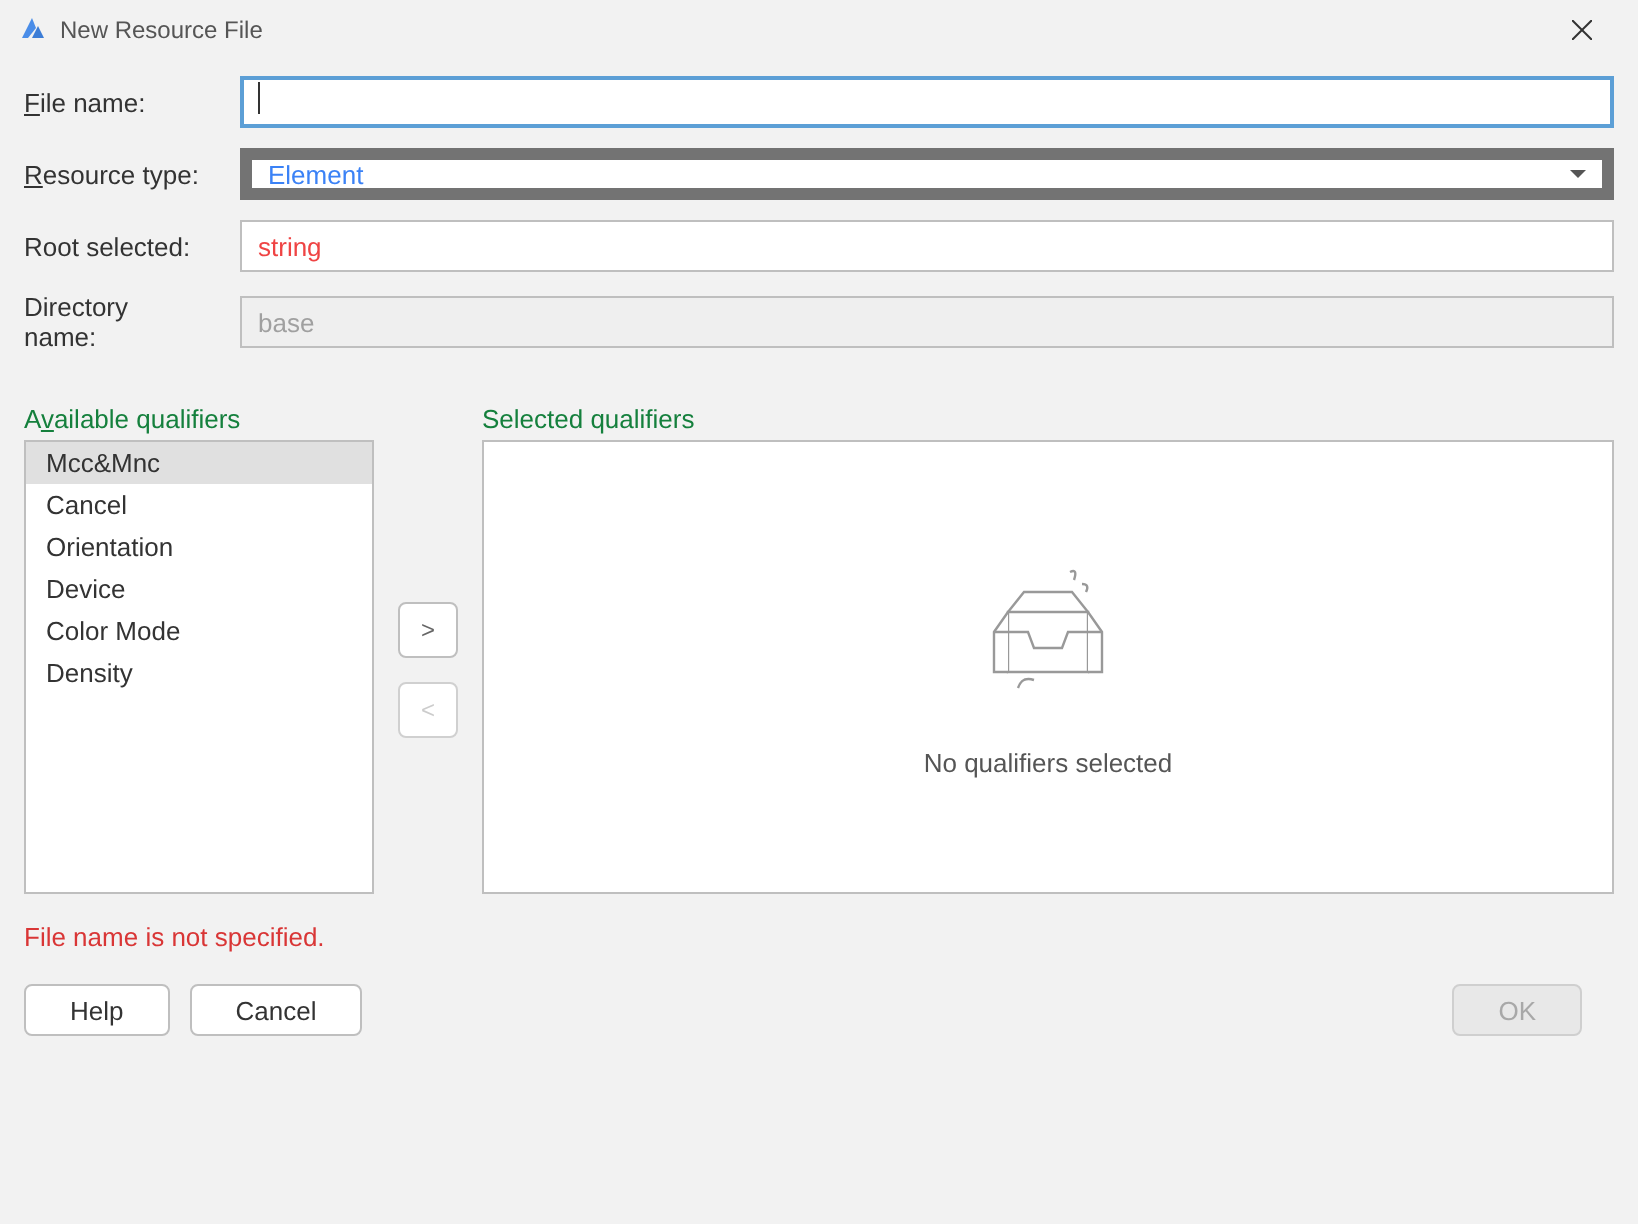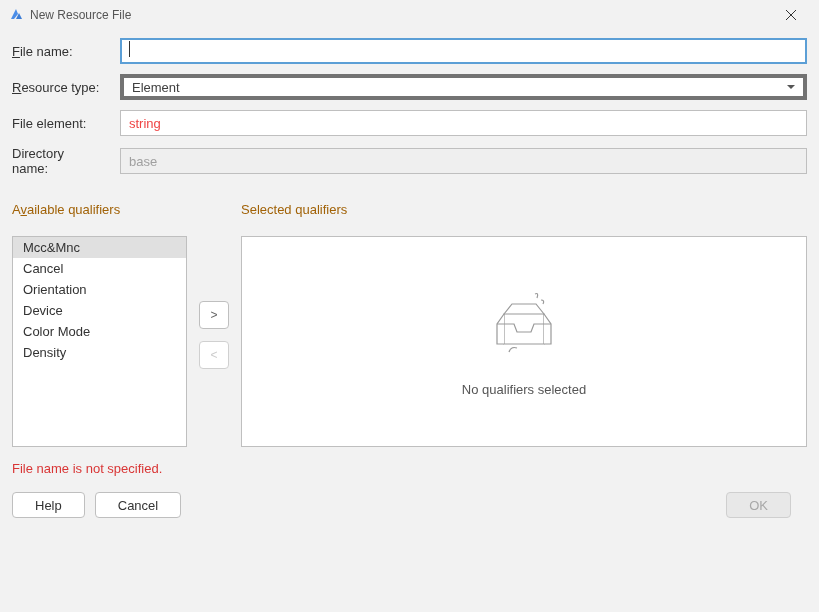--- a/index.html
+++ b/index.html
@@ -81,25 +81,25 @@
       color: #ef4444;
       outline: none;
     }
     .form-input.focused {
       border: 2px solid #5c9fd6;
       padding: 0 7px;
     }
     .form-select {
       flex: 1;
       height: 26px;
-      border: 4px solid #737373;
+      border: 6px solid #737373;
       background: #fff;
       padding: 0 8px;
       font-size: 13px;
-      color: #404040;
+      color: #3b82f6;
       display: flex;
       align-items: center;
       position: relative;
       cursor: pointer;
     }
     .form-select-arrow {
       position: absolute;
       right: 8px;
       top: 50%;
       transform: translateY(-50%);
@@ -120,22 +120,22 @@
       flex: 1;
       min-height: 0;
     }
     .qualifiers-left {
       width: 175px;
       display: flex;
       flex-direction: column;
     }
     .qualifiers-header {
       font-size: 13px;
-      color: #a16207;
-      margin-bottom: 16px;
+      color: #15803d;
+      margin-bottom: 0;
       height: 18px;
     }
     .qualifiers-listbox {
       border: 1px solid #bfbfbf;
       background: #fff;
       flex: 1;
       overflow: auto;
     }
     .qualifier-item {
       padding: 3px 10px;
@@ -269,21 +269,21 @@
 
     <div class="form-row">
       <div class="form-label"><span class="underline">R</span>esource type:</div>
       <div class="form-select">
         <span>Element</span>
         <div class="form-select-arrow"></div>
       </div>
     </div>
 
     <div class="form-row">
-      <div class="form-label">File element:</div>
+      <div class="form-label">Root selected:</div>
       <input class="form-input" value="string" style="">
     </div>
 
     <div class="form-row">
       <div class="form-label">Directory name:</div>
       <input class="form-input disabled" disabled="" value="base" style="">
     </div>
 
   </div>
 

